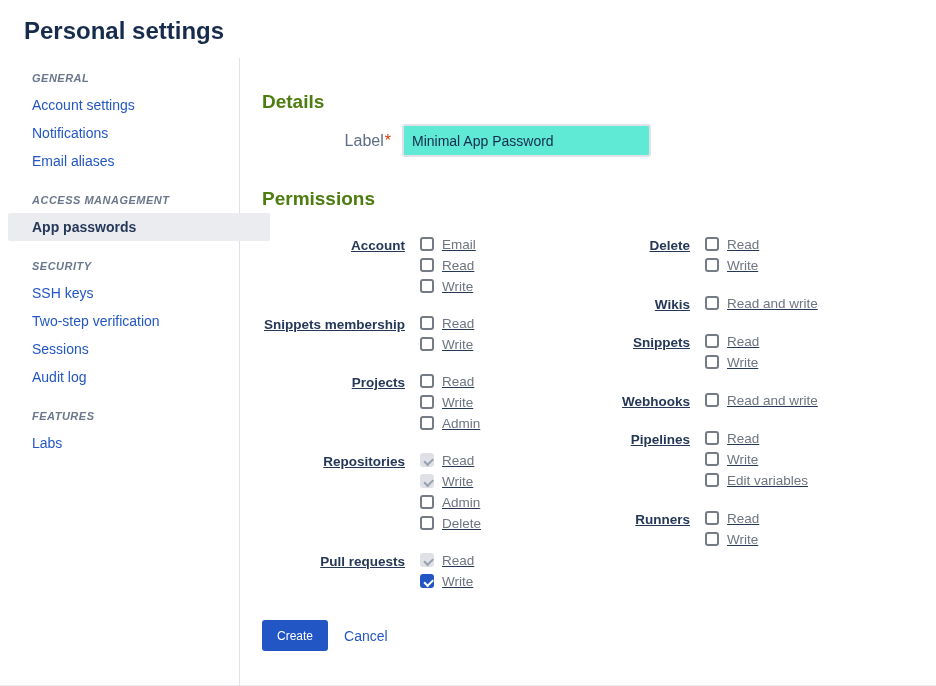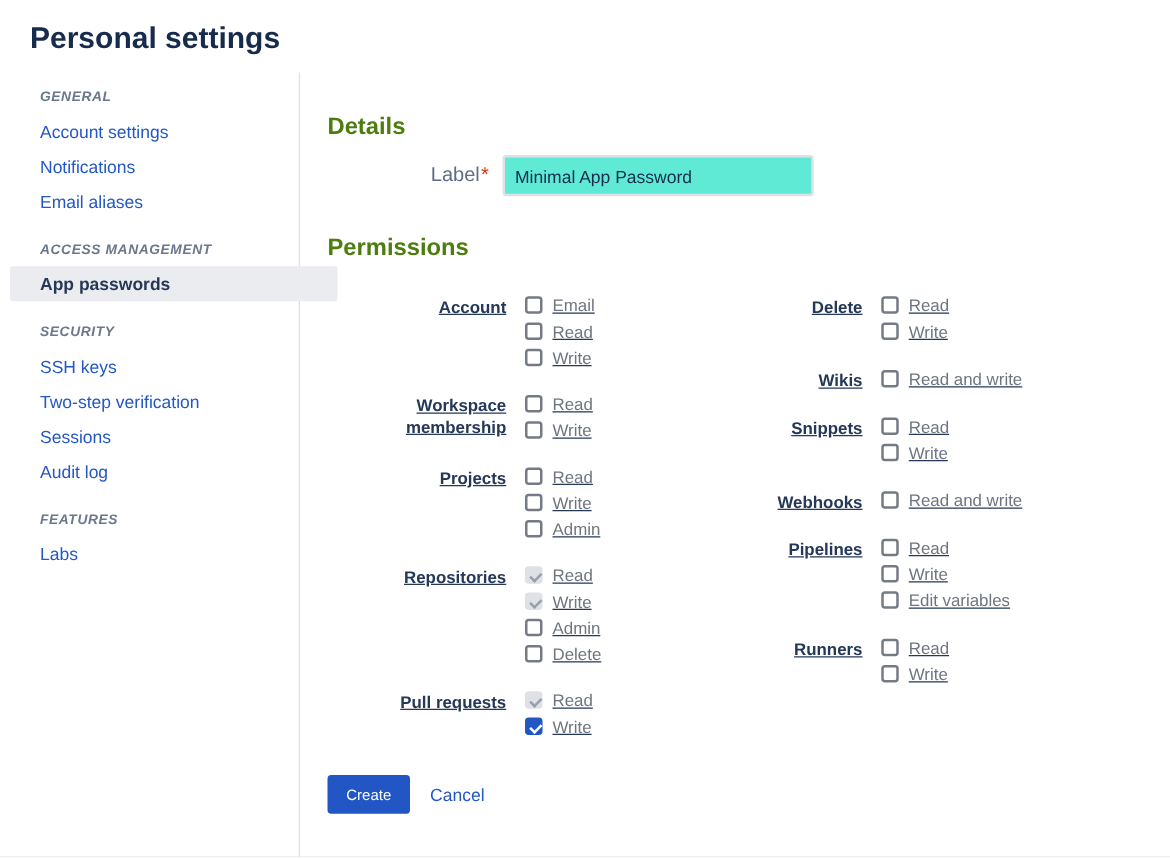--- a/index.html
+++ b/index.html
@@ -144,21 +144,21 @@
                   <span class="checkbox cb-unchecked"></span>
                   <span class="checklabel">Read</span>
                 </label>
                 <label class="checkrow">
                   <span class="checkbox cb-unchecked"></span>
                   <span class="checklabel">Write</span>
                 </label>
               </div>
             </div>
             <div class="perm-group">
-              <div class="perm-label">Workspace membership</div>
+              <div class="perm-label">Snippets membership</div>
               <div class="perm-checks">
                 <label class="checkrow">
                   <span class="checkbox cb-unchecked"></span>
                   <span class="checklabel">Read</span>
                 </label>
                 <label class="checkrow">
                   <span class="checkbox cb-unchecked"></span>
                   <span class="checklabel">Write</span>
                 </label>
               </div>

